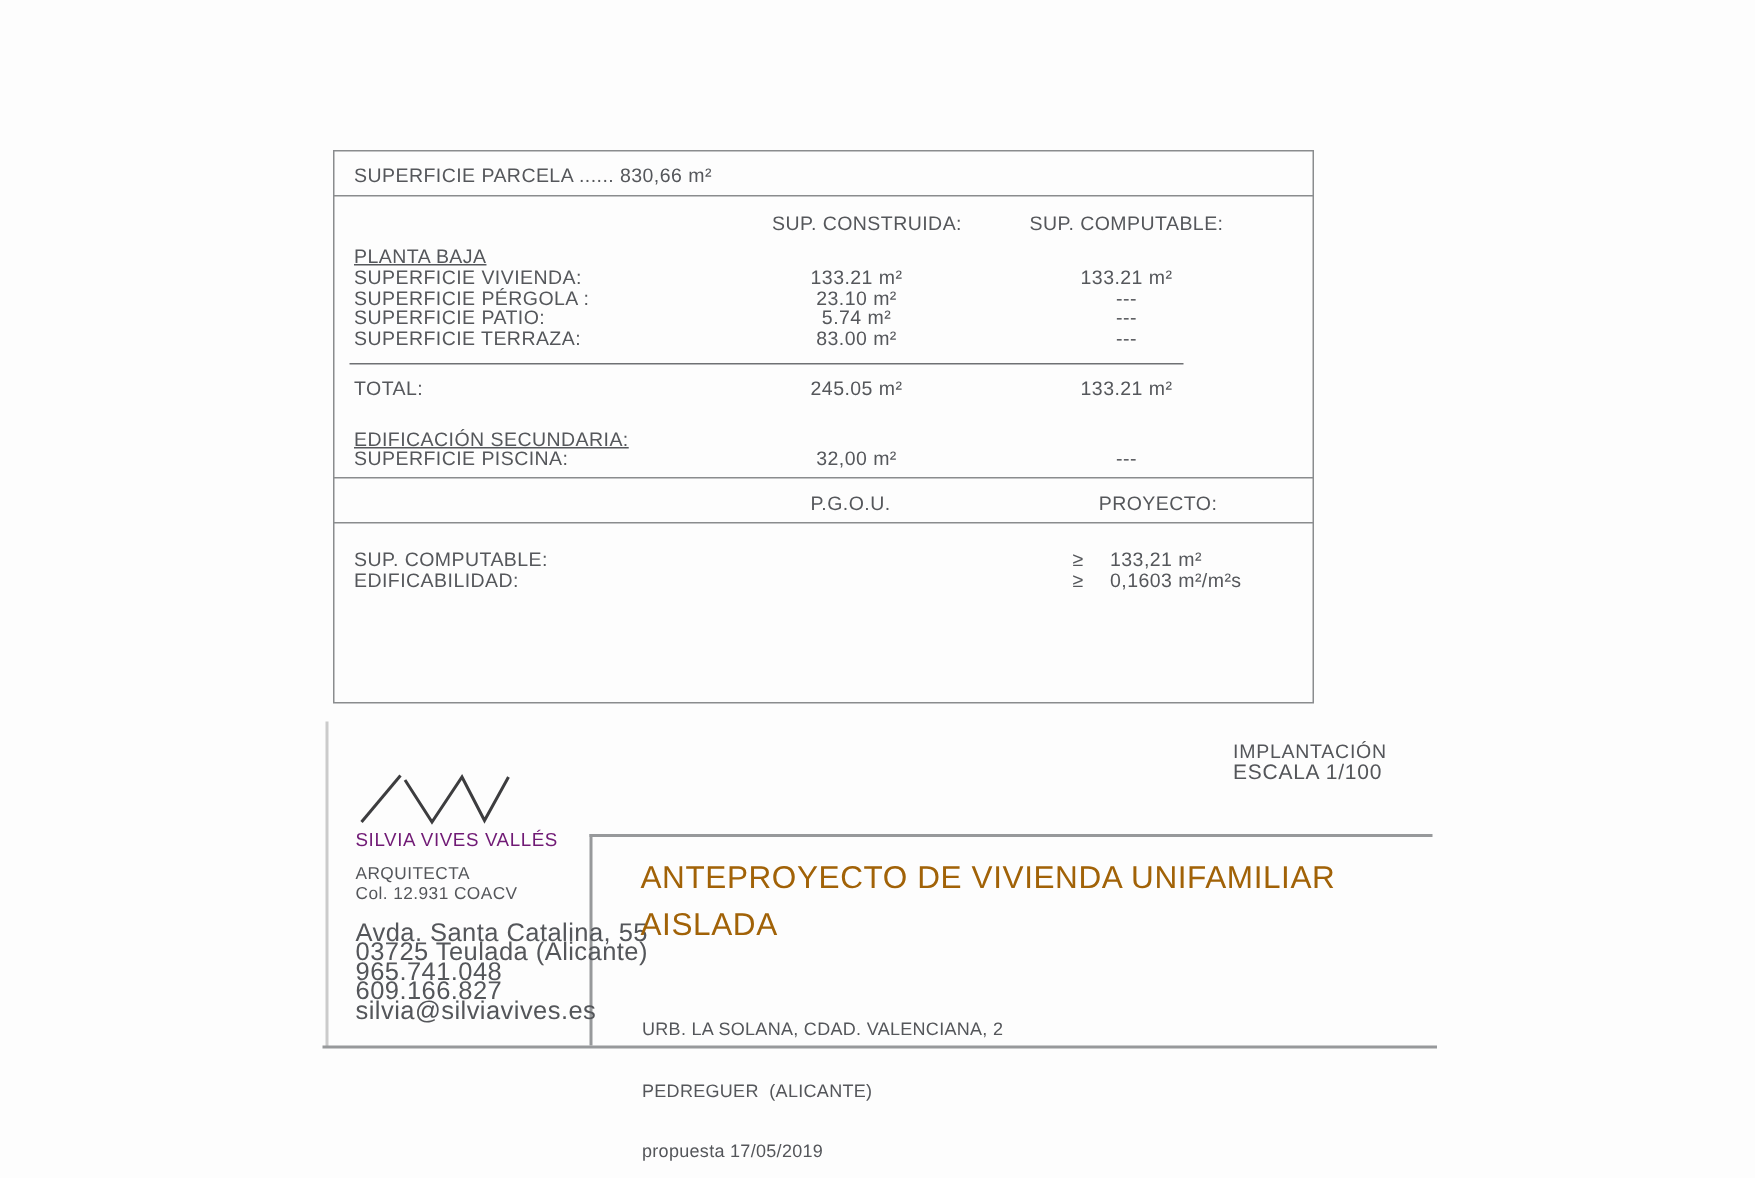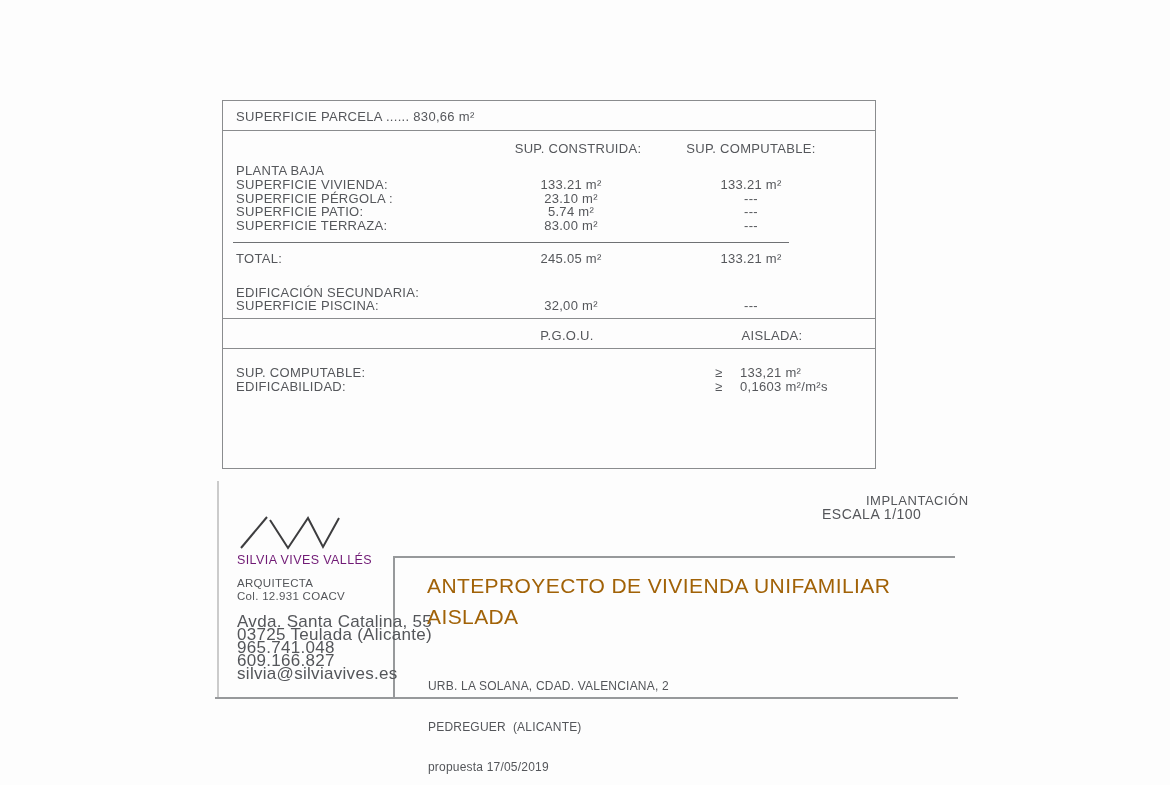--- a/index.html
+++ b/index.html
@@ -20,21 +20,21 @@
     border: 1px solid #8a8c8e;
     font-size: 13px; letter-spacing: 0.3px; color: #55575b;
   }
   .surface-table .hline { position: absolute; left: -1px; right: -1px; height: 1px; background: #8a8c8e; }
   .parcel-row { position: absolute; left: 13px; top: 8px; }
   .divider-1 { top: 29px; }
   .divider-2 { top: 217px; }
   .divider-3 { top: 247px; }
   .col-head-constructed { position: absolute; left: 255px; top: 40px; width: 200px; text-align: center; }
   .col-head-computable  { position: absolute; left: 428px; top: 40px; width: 200px; text-align: center; }
-  .sec-title { position: absolute; left: 13px; }
+  .sec-title { position: absolute; left: 13px; text-decoration: underline; }
   .t-row { position: absolute; left: 0; width: 100%; height: 14px; }
   .t-row .lbl { position: absolute; left: 13px; }
   .t-row .mid { position: absolute; left: 248px; width: 200px; text-align: center; }
   .t-row .rgt { position: absolute; left: 428px; width: 200px; text-align: center; }
   .total-line { position: absolute; left: 10px; top: 141px; width: 556px; height: 1px; background: #6f7174; }
   .pgou-head-pgou     { position: absolute; left: 244px; top: 227px; width: 200px; text-align: center; }
   .pgou-head-proyecto { position: absolute; left: 449px; top: 227px; width: 200px; text-align: center; }
   .pg-row { position: absolute; left: 0; width: 100%; height: 14px; }
   .pg-row .lbl { position: absolute; left: 13px; }
   .pg-row .mid { position: absolute; left: 155px; width: 380px; text-align: center; }
@@ -43,21 +43,21 @@
 
   
   .tb-vline { left: 217px; top: 481px; width: 2px; height: 217px; background: #cbcbcb; }
   .tb-bottomline { left: 215px; top: 697px; width: 743px; height: 2px; background: #97999b; }
   .tb-box { left: 393px; top: 556px; width: 562px; height: 141px;
             border-top: 2px solid #97999b; border-left: 2px solid #97999b; }
   .logo { left: 238px; top: 512px; }
   .arch-name { left: 237px; top: 553px; font-size: 12.5px; letter-spacing: 0.4px; color: #701a75; }
   .arch-role { left: 237px; top: 577px; font-size: 11.5px; line-height: 13px; letter-spacing: 0.3px; }
   .arch-addr { left: 237px; top: 615px; font-size: 17px; line-height: 13px; letter-spacing: 0.3px; }
-  .impl { left: 822px; top: 493px; font-size: 13px; letter-spacing: 0.5px; margin-left: 44px; }
+  .impl { left: 822px; top: 493px; font-size: 13px; letter-spacing: 0.5px; }
   .escala { left: 822px; top: 506px; font-size: 14px; letter-spacing: 0.5px; }
   .proj-title { left: 427px; top: 570px; width: 495px;
                 font-size: 21px; line-height: 31px; letter-spacing: 0.4px; color: #a16207; }
   .proj-loc { left: 428px; top: 653px; font-size: 12px; line-height: 13.5px;
               letter-spacing: 0.2px; white-space: pre-wrap; }
 </style>
 </head>
 <body>
 
 <div class="abs surface-table">
@@ -101,21 +101,21 @@
   <div class="sec-title" style="top:184px">EDIFICACIÓN SECUNDARIA:</div>
 
   <div class="t-row" style="top:197px">
     <span class="lbl">SUPERFICIE PISCINA:</span>
     <span class="mid">32,00 m²</span>
     <span class="rgt">---</span>
   </div>
 
   <div class="hline divider-2"></div>
   <div class="pgou-head-pgou">P.G.O.U.</div>
-  <div class="pgou-head-proyecto">AISLADA:</div>
+  <div class="pgou-head-proyecto">PROYECTO:</div>
   <div class="hline divider-3"></div>
 
   <div class="pg-row" style="top:264px">
     <span class="lbl">SUP. COMPUTABLE:</span>
     <span class="op">≥</span>
     <span class="val">133,21 m²</span>
   </div>
   <div class="pg-row" style="top:278px">
     <span class="lbl">EDIFICABILIDAD:</span>
     <span class="op">≥</span>

